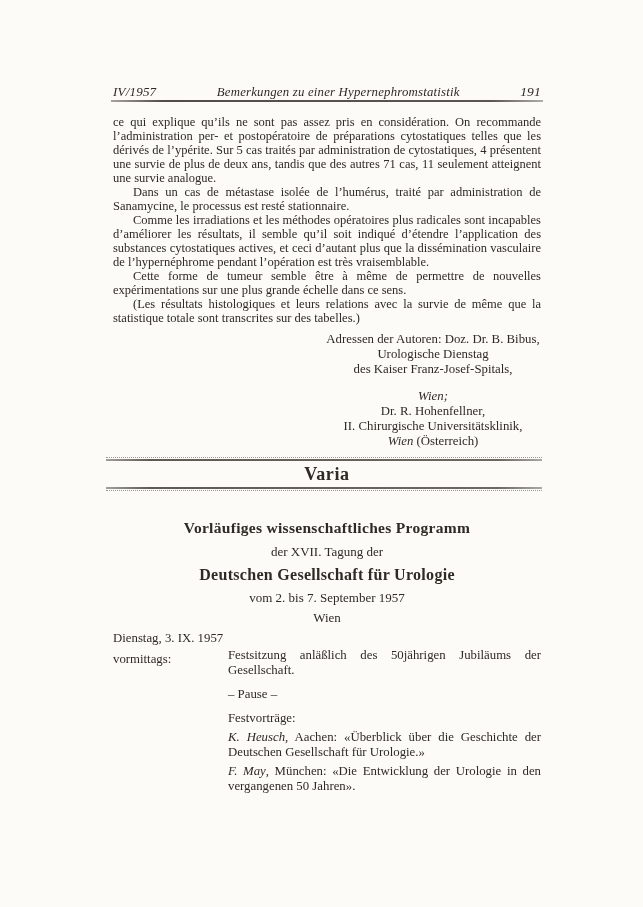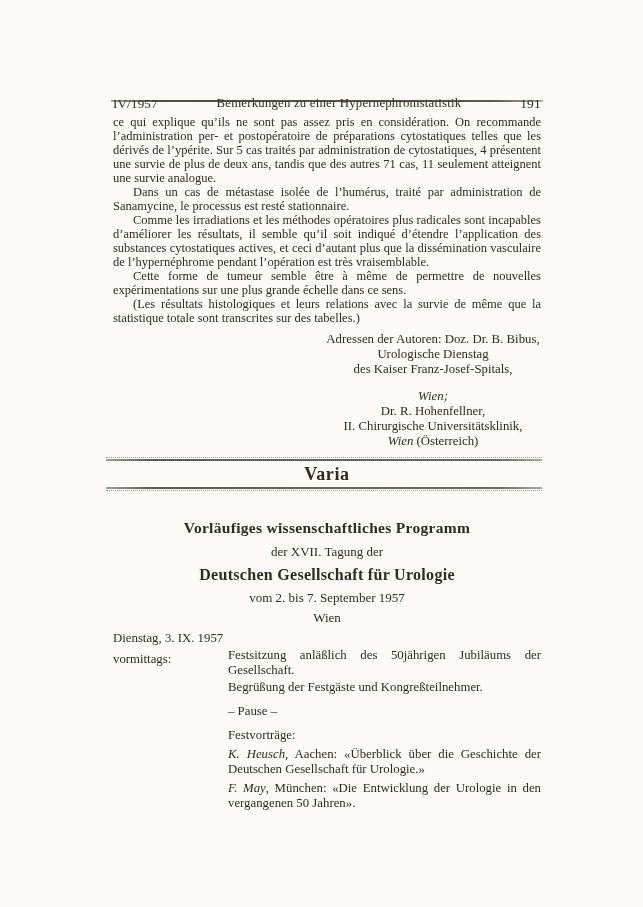--- a/index.html
+++ b/index.html
@@ -8,23 +8,23 @@
     width: 643px;
     height: 907px;
     background: #fcfbf8;
     color: #2e2a24;
     font-family: "Liberation Serif", "DejaVu Serif", serif;
     overflow: hidden;
   }
 
   
   .hdr {
-    position: absolute; left: 113px; top: 96px; width: 428px;
-    display: flex; justify-content: space-between; align-items: flex-start;
-    font-size: 13px; letter-spacing: .2px;
+    position: absolute; left: 113px; top: 84px; width: 428px;
+    display: flex; justify-content: space-between; align-items: flex-end;
+    font-size: 13px; letter-spacing: .2px; font-style: italic;
   }
   .hdr .issue { font-size: 13px; }
   .hdr .rtitle { font-size: 12.8px; }
   .hdr .pnum { font-size: 13.5px; }
   .hdr-rule {
     position: absolute; left: 111px; top: 100px; width: 432px; height: 2px;
     background: linear-gradient(to right,
       rgba(62,58,52,.45), rgba(62,58,52,.9) 12%,
       rgba(62,58,52,.85) 88%, rgba(62,58,52,.4));
   }
@@ -129,21 +129,20 @@
     <div class="t3">Deutschen Gesellschaft für Urologie</div>
     <div class="t4">vom 2. bis 7. September 1957</div>
     <div class="t5">Wien</div>
   </div>
 
   <div class="sched" lang="de">
     <div class="day">Dienstag, 3. IX. 1957</div>
     <div class="lbl">vormittags:</div>
     <div class="col">
       <div class="item">Festsitzung anläßlich des 50jährigen Jubiläums der Gesellschaft.</div>
-      <div class="item">Begrüßung der Festgäste und Kongreßteilnehmer.</div>
       <div class="pause">– Pause –</div>
       <div class="talks-label">Festvorträge:</div>
       <div class="talk"><span class="it">K. Heusch</span><span>, Aachen: «Überblick über die Geschichte der Deutschen Gesellschaft für Urologie.»</span></div>
       <div class="talk"><span class="it">F. May</span><span>, München: «Die Entwicklung der Urologie in den vergangenen 50 Jahren».</span></div>
     </div>
   </div>
 
 </div>
 
 </body></html>

